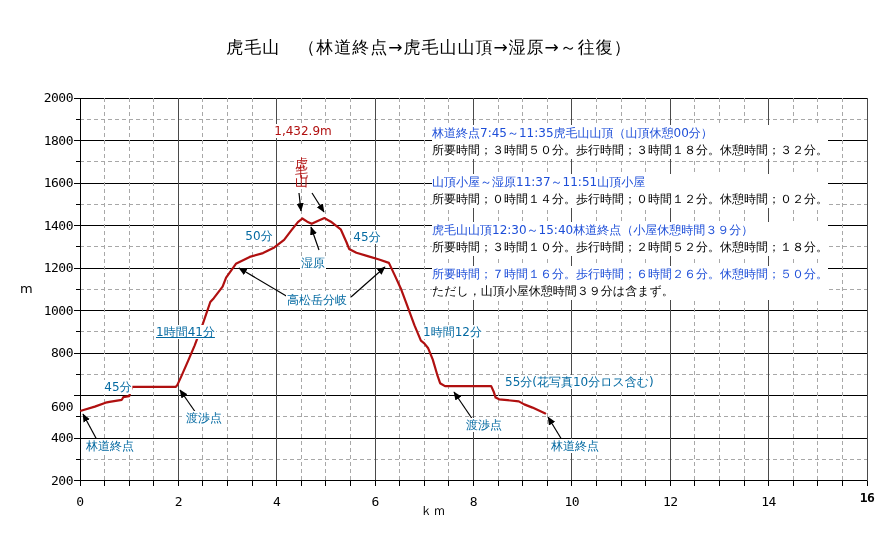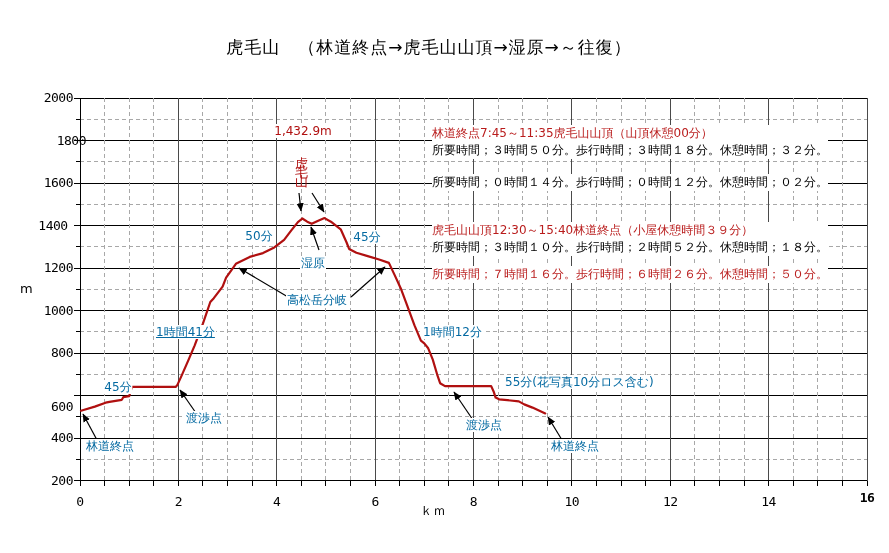--- a/index.html
+++ b/index.html
@@ -14,21 +14,21 @@
          font-size:17px;letter-spacing:1px;white-space:nowrap;background:#fff;}
   .vert{position:absolute;writing-mode:vertical-rl;text-orientation:upright;
         letter-spacing:9px;font-size:13px;line-height:15px;background:#fff;padding:1px 0;}
   .tick{position:absolute;font-family:"DejaVu Sans Mono","DejaVu Sans",monospace;
         font-size:13px;letter-spacing:-0.5px;line-height:14px;white-space:nowrap;}
   .ytick{text-align:right;width:40px;}
   .xtick{transform:translateX(-50%);}
   .axislbl{position:absolute;font-size:13px;background:#fff;white-space:nowrap;}
   .info{position:absolute;left:432px;font-size:12px;line-height:17px;
         white-space:nowrap;background:#fff;}
-  .info .h{color:#b91c1c;}
+  .info .h{color:#1d4ed8;}
   .curve{fill:none;stroke:#b01010;stroke-width:2.2;stroke-linejoin:round;stroke-linecap:round;}
   .gsolid{stroke:#000;stroke-width:1;shape-rendering:crispEdges;}
   .gvsolid{stroke:#4a4a4a;stroke-width:1;shape-rendering:crispEdges;}
   .gdash{stroke:#a8a8a8;stroke-width:1;stroke-dasharray:4,3;shape-rendering:crispEdges;}
   .tickline{stroke:#000;stroke-width:1;shape-rendering:crispEdges;}
   .arrow{stroke:#000;stroke-width:1.2;fill:none;marker-end:url(#ah);}
 </style>
 </head>
 <body>
 
@@ -161,23 +161,23 @@
         <line x1="562" y1="440" x2="548" y2="417" class="arrow"></line>
       </g>
   </svg>
 
   <div class="title">虎毛山　（林道終点→虎毛山山頂→湿原→～往復）</div>
 
   <div class="axislbl" style="left:20px;top:281px;">m</div>
   <div class="axislbl" style="left:420px;top:502px;">ｋｍ</div>
   <div id="tick-labels">
       <div class="tick ytick" style="left: 33px; top: 91px;">2000</div>
-      <div class="tick ytick" style="left: 46px; top: 133.5px;">1800</div>
+      <div class="tick ytick" style="left: 33px; top: 133.5px;">1800</div>
       <div class="tick ytick" style="left: 33px; top: 176px;">1600</div>
-      <div class="tick ytick" style="left: 33px; top: 218.5px; text-align: center;">1400</div>
+      <div class="tick ytick" style="left: 33px; top: 218.5px;">1400</div>
       <div class="tick ytick" style="left: 33px; top: 261px;">1200</div>
       <div class="tick ytick" style="left: 33px; top: 303.5px;">1000</div>
       <div class="tick ytick" style="left: 33px; top: 346px;">800</div>
       <div class="tick ytick" style="left: 33px; top: 388.5px; margin-top: 11px;">600</div>
       <div class="tick ytick" style="left: 33px; top: 431px;">400</div>
       <div class="tick ytick" style="left: 33px; top: 473.5px;">200</div>
       <div class="tick xtick" style="left: 80px; top: 494.5px;">0</div>
       <div class="tick xtick" style="left: 178.375px; top: 494.5px;">2</div>
       <div class="tick xtick" style="left: 276.75px; top: 494.5px;">4</div>
       <div class="tick xtick" style="left: 375.125px; top: 494.5px;">6</div>
@@ -201,23 +201,25 @@
   <div class="lbl" style="left:422px;top:325px;">1時間12分</div>
   <div class="lbl ctr" style="left:484px;top:418px;">渡渉点</div>
   <div class="lbl" style="left:504px;top:375px;">55分(花写真10分ロス含む)</div>
   <div class="lbl ctr" style="left:575px;top:439px;">林道終点</div>
 
   <div class="info" style="top:125px;">
     <div class="h">林道終点7:45～11:35虎毛山山頂（山頂休憩00分）</div>
     <div>所要時間；３時間５０分。歩行時間；３時間１８分。休憩時間；３２分。</div>
   </div>
   <div class="info" style="top:174px;">
+    <div class="h">山頂小屋～湿原11:37～11:51山頂小屋</div>
     <div>所要時間；０時間１４分。歩行時間；０時間１２分。休憩時間；０２分。</div>
   </div>
   <div class="info" style="top:222px;">
     <div class="h">虎毛山山頂12:30～15:40林道終点（小屋休憩時間３９分）</div>
     <div>所要時間；３時間１０分。歩行時間；２時間５２分。休憩時間；１８分。</div>
   </div>
   <div class="info" style="top:266px;">
     <div class="h">所要時間；７時間１６分。歩行時間；６時間２６分。休憩時間；５０分。</div>
+    <div>ただし，山頂小屋休憩時間３９分は含まず。</div>
   </div>
 
 </div>
 
 </body></html>

